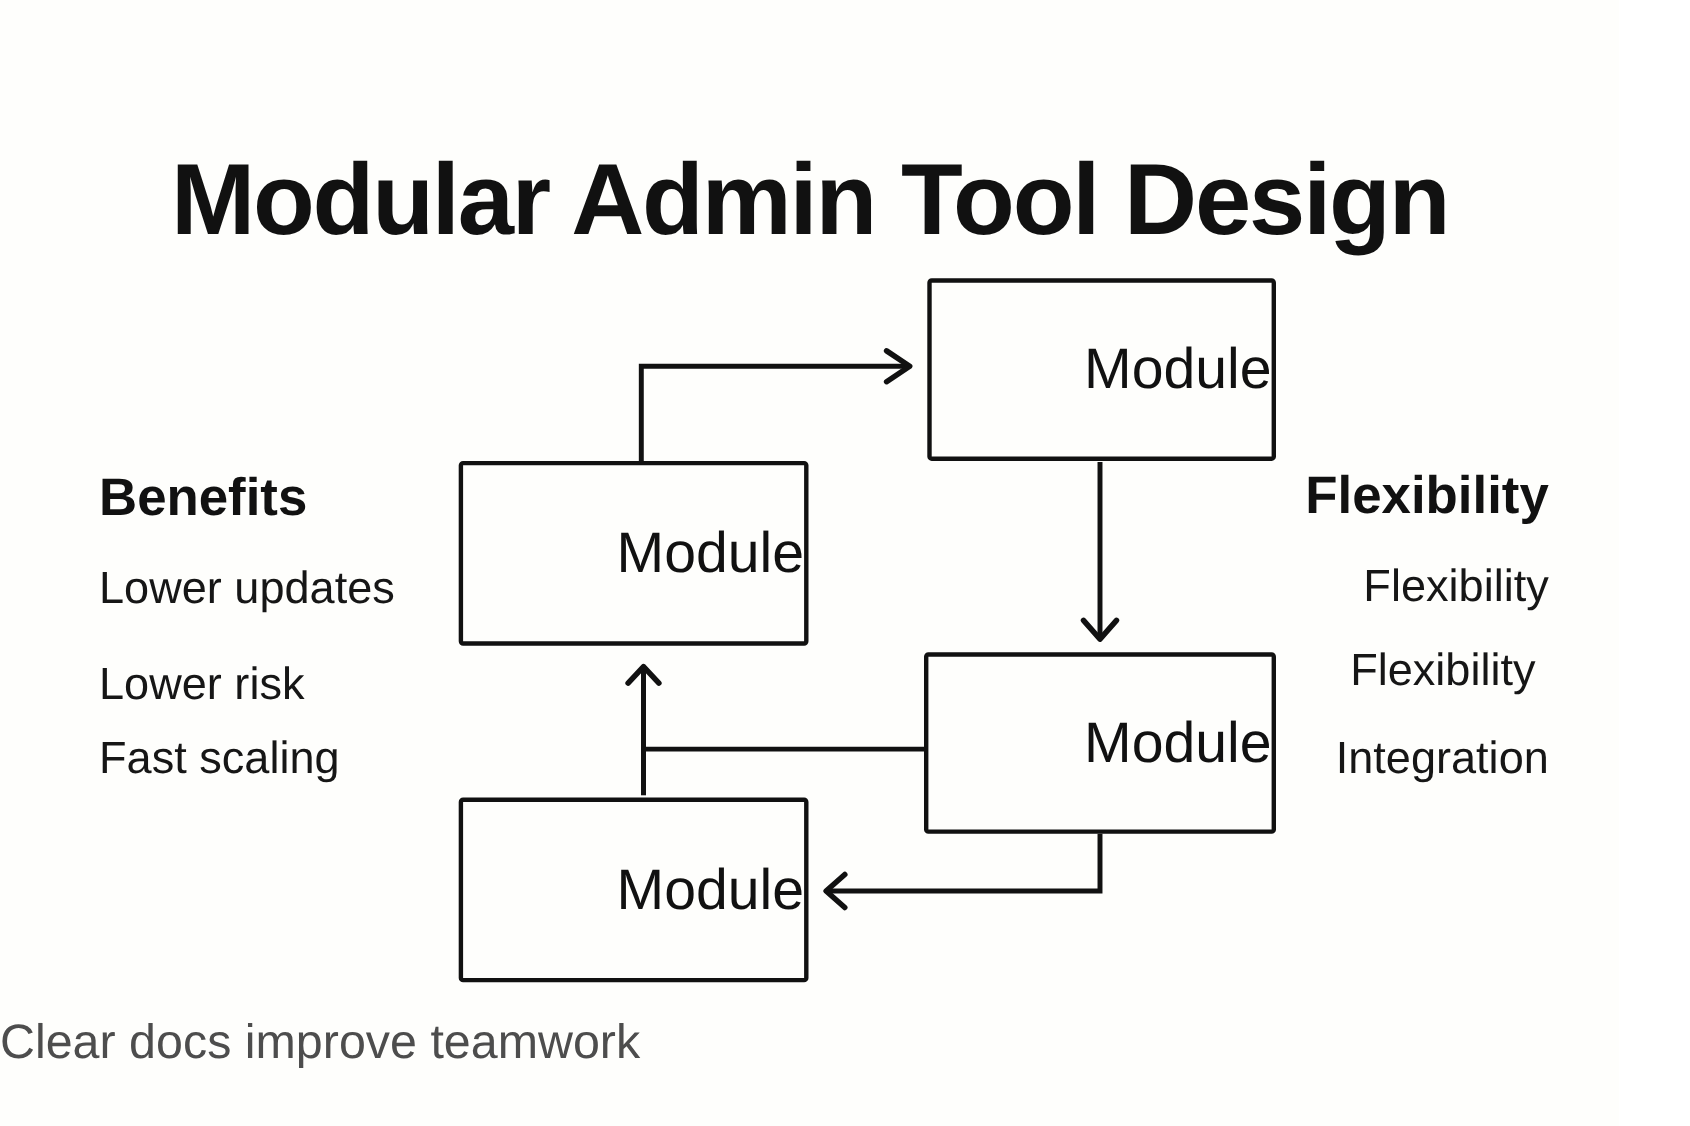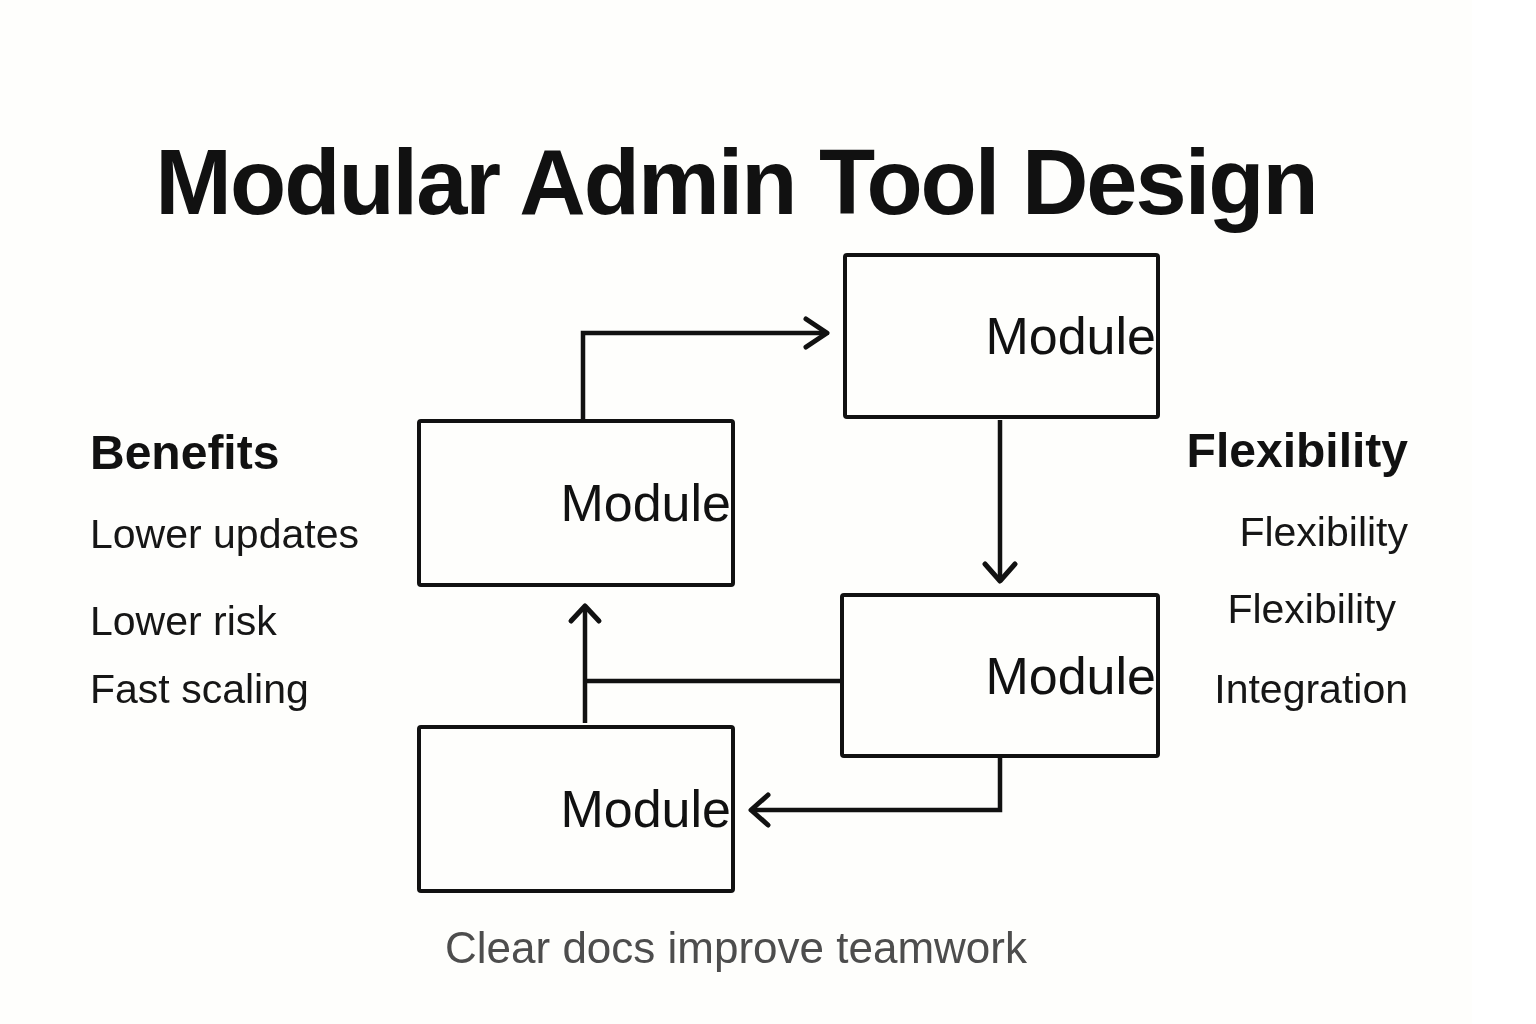--- a/index.html
+++ b/index.html
@@ -69,21 +69,21 @@
 
   .principles-heading { right: 64px; top: 427px; text-align: right; }
   .principle-item-0   { right: 64px; top: 512px; text-align: right; }
   .principle-item-1   { right: 76px; top: 589px; text-align: right; }
   .principle-item-2   { right: 64px; top: 669px; text-align: right; }
 
   .caption {
     position: absolute;
     left: 0; top: 926px;
     width: 100%;
-    text-align: center;
+    text-align: left;
     font-size: 44px;
     font-weight: 400;
     line-height: 1;
     color: #4d4d4d;
     z-index: 3;
   }
 </style>
 </head>
 <body>
 

